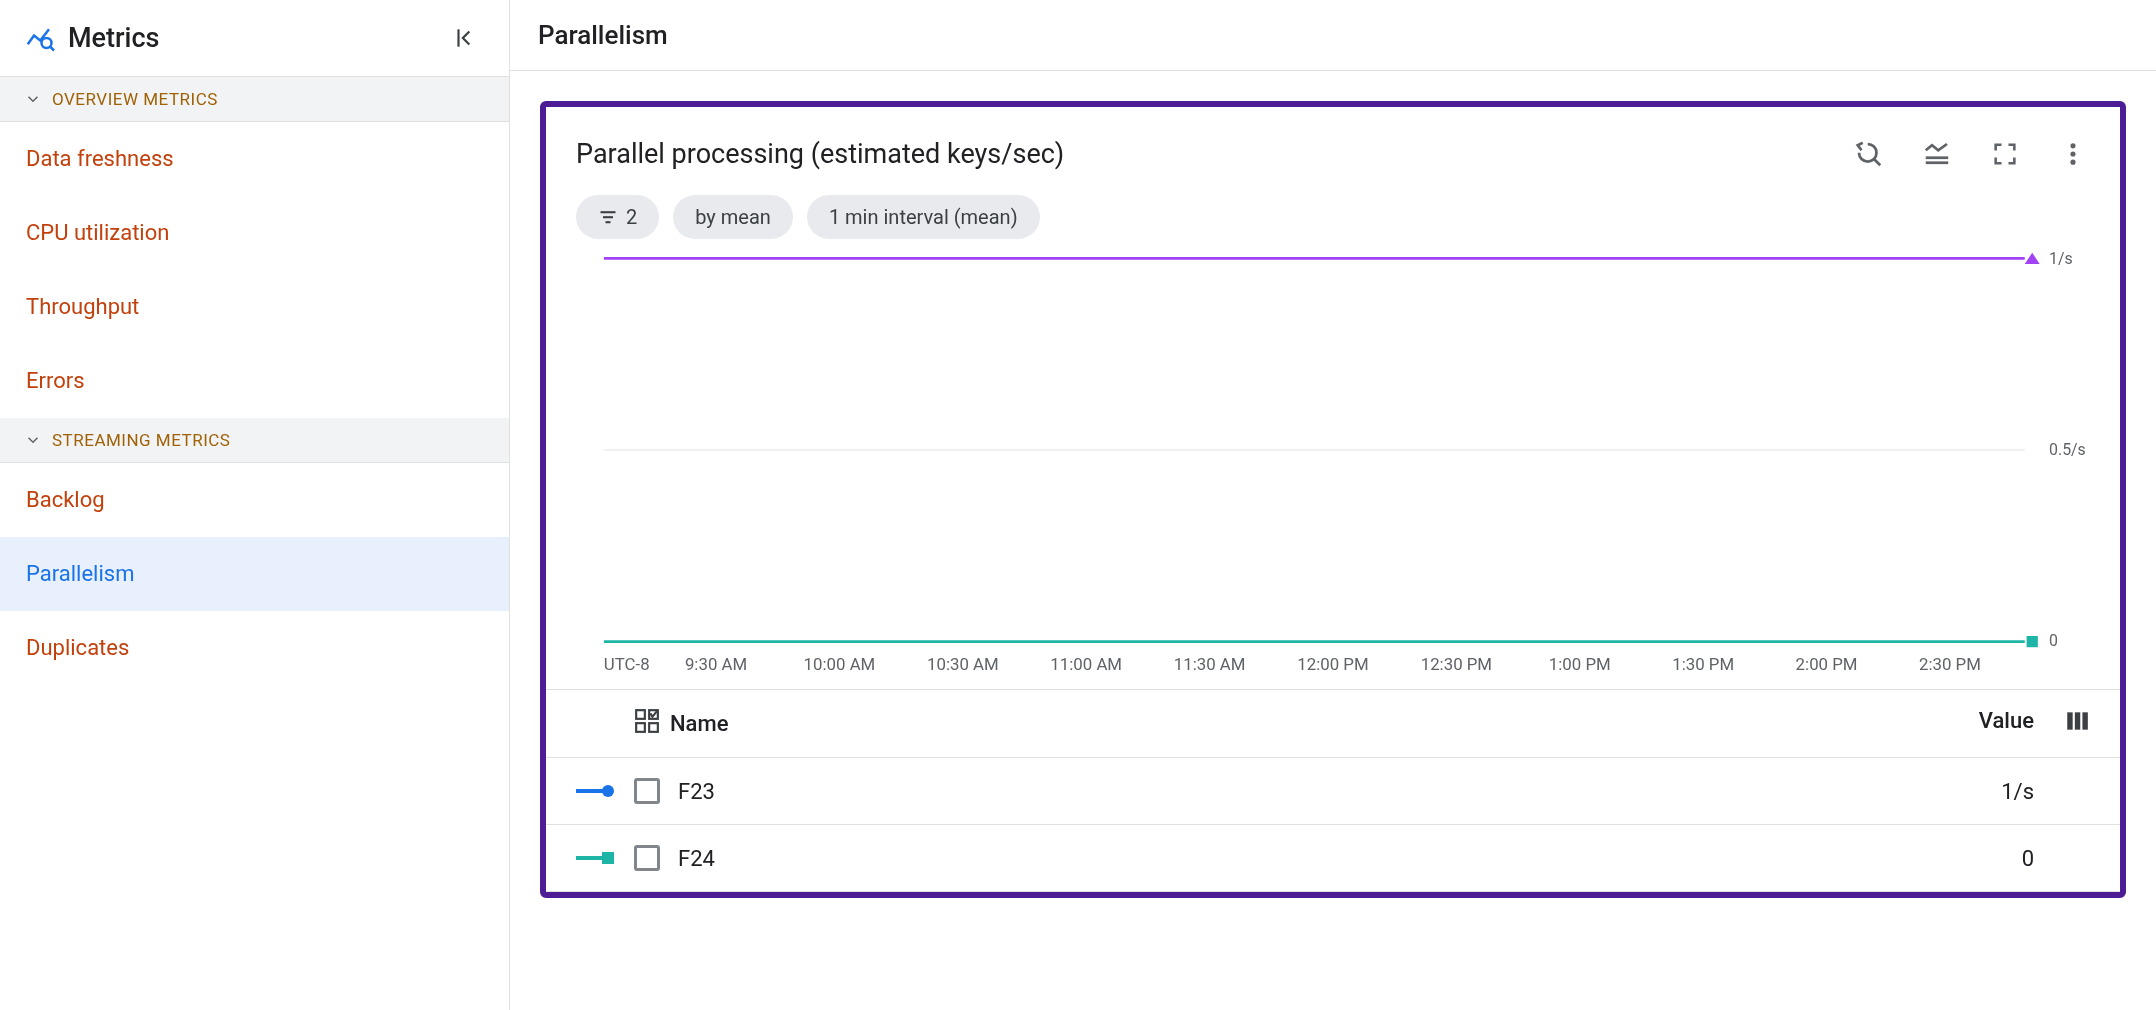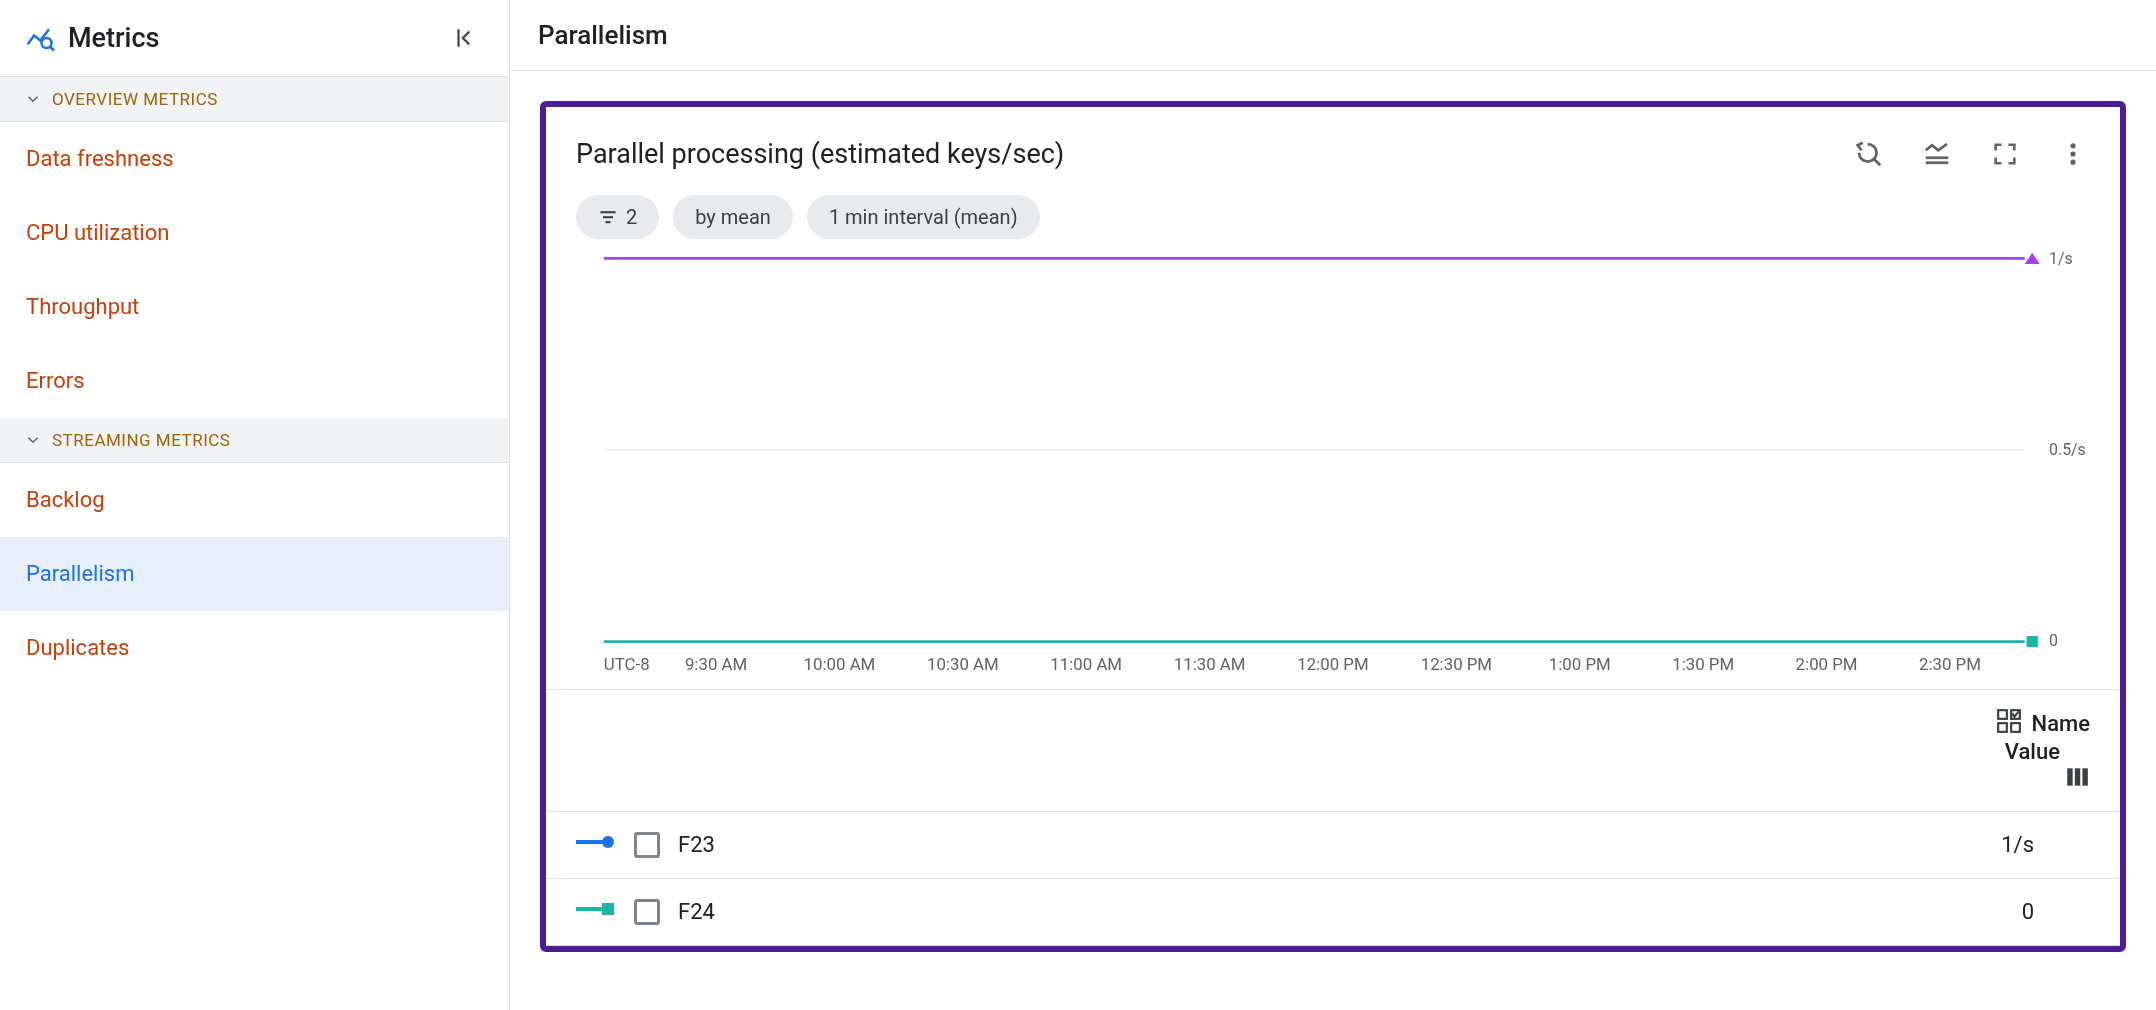--- a/index.html
+++ b/index.html
@@ -137,36 +137,35 @@
   .marker-sq { fill: #1eb5a6; }
   .tz { font-size: 18px; fill:#5f6368; }
 
   
   .legend-table {
     margin-top: 10px;
     border-top: 1px solid #e0e0e0;
   }
   .lt-head {
     display: flex;
-    align-items: flex-end;
+    align-items: flex-start;
     padding: 18px 30px;
     border-bottom: 1px solid #e0e0e0;
-    flex-direction: column;
   }
   .lt-head .name-col {
     display:flex; align-items:center; gap:10px;
     font-size: 22px; font-weight: 500;
   }
   .lt-head .lt-spacer { flex:1; }
   .lt-head .value-col { font-size: 22px; font-weight: 500; margin-right: 30px; }
   .lt-head .cols-icon { color:#3c4043; }
 
   .lt-row {
     display: flex;
-    align-items: flex-start;
+    align-items: center;
     padding: 20px 30px;
     border-bottom: 1px solid #e0e0e0;
     gap: 18px;
   }
   .lt-row .series-mark { width: 40px; display:flex; align-items:center; justify-content:center; }
   .lt-row .cb {
     width: 26px; height: 26px;
     border: 3px solid #80868b;
     border-radius: 3px;
     cursor: pointer;

